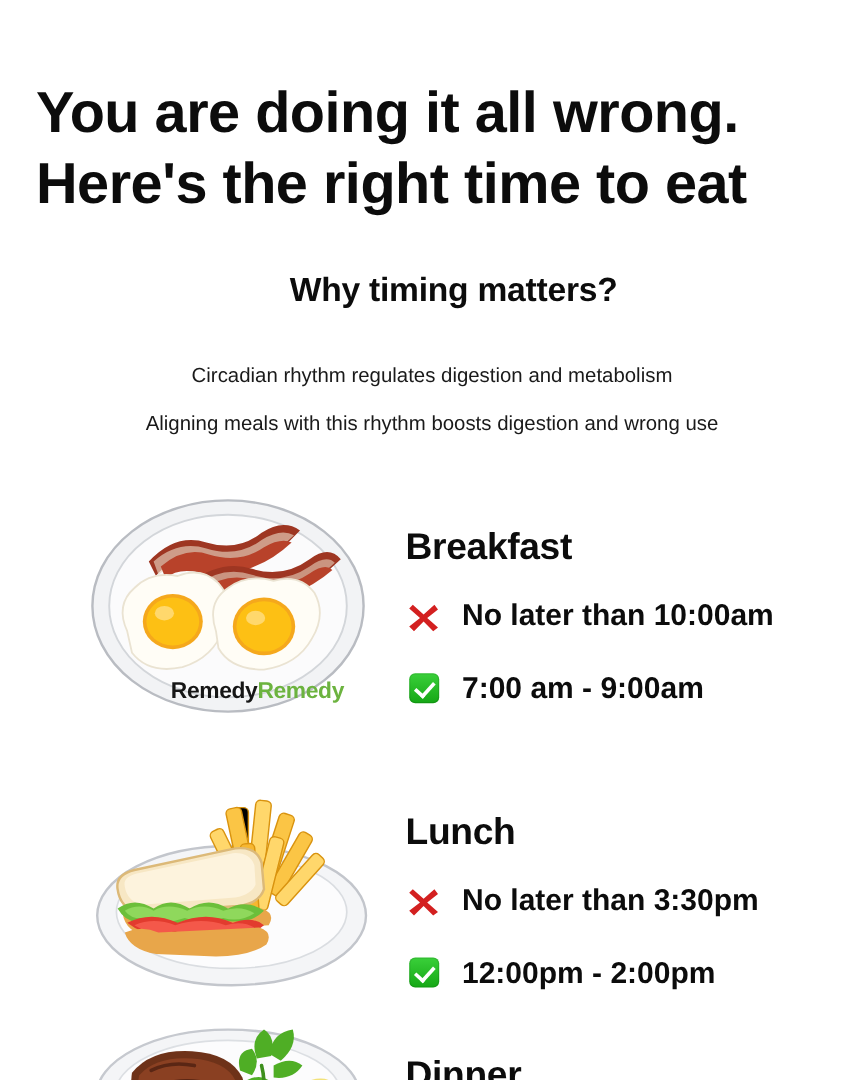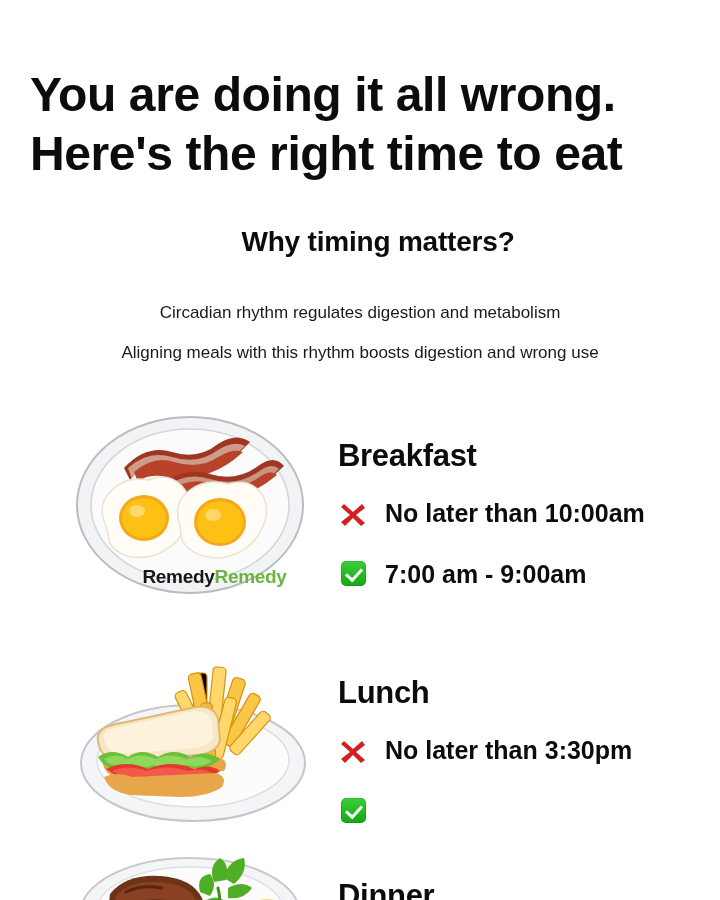--- a/index.html
+++ b/index.html
@@ -261,20 +261,21 @@
           <path d="M4 3 L13 11 L22 3 L25 7 L16 14 L25 22 L21 25 L13 17 L5 25 L1 21 L10 14 L1 6 Z" fill="#d32020"></path>
         </svg>
       </span>
       <span class="row-text">No later than 3:30pm</span>
     </div>
 
     <div class="meal-row">
       <span class="row-icon">
         <span class="check-box"></span>
       </span>
+      <span class="row-text">12:00pm - 2:00pm</span>
     </div>
   </div>
 </div>
 
 <div class="meal meal-dinner">
 
   <div class="meal-figure">
     <svg class="plate-svg" viewBox="0 0 245 190" xmlns="http://www.w3.org/2000/svg">
       <ellipse cx="122" cy="66" rx="110" ry="56" fill="#f4f5f7" stroke="#c6c9cf" stroke-width="2"></ellipse>
       <ellipse cx="122" cy="64" rx="94" ry="45" fill="#fcfcfd" stroke="#dcdfe3" stroke-width="1.4"></ellipse>

